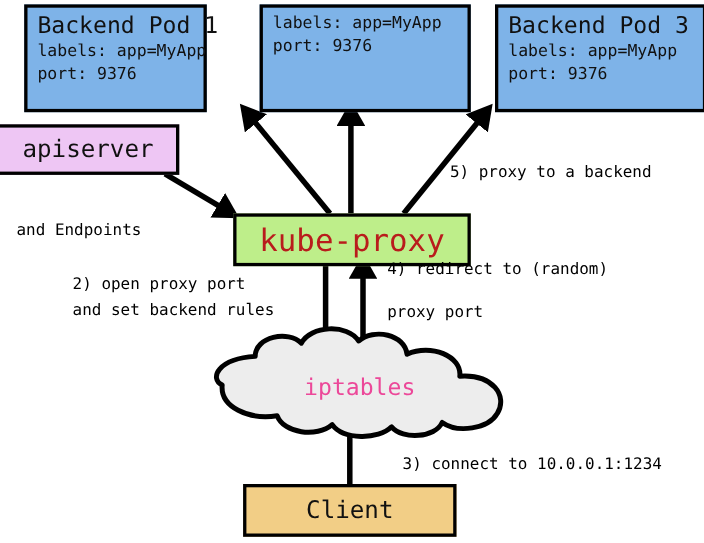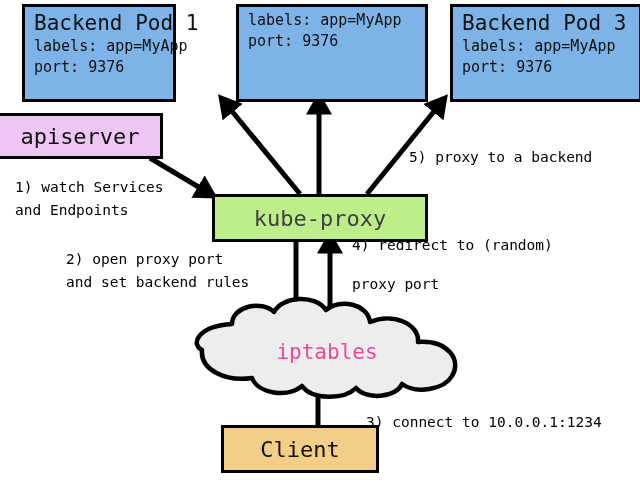--- a/index.html
+++ b/index.html
@@ -55,22 +55,22 @@
   .apiserver-label {
     font-size: 22px;
     color: #111111;
     white-space: nowrap;
   }
   .kubeproxy-box {
     background: #beee8a;
     align-items: center;
   }
   .kubeproxy-label {
-    font-size: 22px;
-    color: #404040;
+    font-size: 28px;
+    color: #b91c1c;
     white-space: nowrap;
   }
   .client-box {
     background: #f2ce86;
     align-items: center;
   }
   .client-label {
     font-size: 22px;
     color: #111111;
     white-space: nowrap;
@@ -126,21 +126,21 @@
                C 448 340, 462 360, 452 376
                C 444 390, 416 394, 402 384
                C 396 398, 366 400, 356 388
                C 344 400, 312 400, 302 386
                C 288 398, 258 394, 252 378
                C 226 382, 200 370, 202 350
                C 190 344, 198 326, 232 324 Z" fill="#ededed" stroke="#000000" stroke-width="4.5" stroke-linejoin="round"></path>
     </g>
   </svg>
 
-  <div class="node-box pod-box" style="left:22px; top:4px; width:154px; height:98px;">
+  <div class="node-box pod-box" style="left:22px; top:4px; width:166px; height:98px;">
     <div class="pod-title">Backend Pod 1</div>
     <div class="pod-line">labels: app=MyApp</div>
     <div class="pod-line">port: 9376</div>
   </div>
 
   <div class="node-box pod-box" style="left:236px; top:4px; width:192px; height:98px;">
     <div class="pod-line">labels: app=MyApp</div>
     <div class="pod-line">port: 9376</div>
   </div>
 
@@ -153,25 +153,24 @@
   <div class="node-box apiserver-box" style="left:-3px; top:113px; width:166px; height:46px;">
     <div class="apiserver-label">apiserver</div>
   </div>
 
   <div class="node-box kubeproxy-box" style="left:212px; top:194px; width:216px; height:48px;">
     <div class="kubeproxy-label">kube-proxy</div>
   </div>
 
   <div class="cloud-label" style="left:232px; top:340px; width:190px;">iptables</div>
 
-  <div class="node-box client-box" style="left:221px; top:425px; width:158px; height:48px;">
+  <div class="node-box client-box" style="left:221px; top:440px; width:194px; height:48px;">
     <div class="client-label">Client</div>
   </div>
 
-  <div class="step-label" style="left:15px; top:176px;">1) watch Services</div>
   <div class="step-label" style="left:15px; top:199px;">and Endpoints</div>
 
   <div class="step-label" style="left:66px; top:248px;">2) open proxy port</div>
   <div class="step-label" style="left:66px; top:271px;">and set backend rules</div>
 
   <div class="step-label" style="left:327px; top:411px;margin-left:39px;">3) connect to 10.0.0.1:1234</div>
 
   <div class="step-label" style="left:352px; top:234px;">4) redirect to (random)</div>
   <div class="step-label" style="left:352px; top:273px;">proxy port</div>
 

